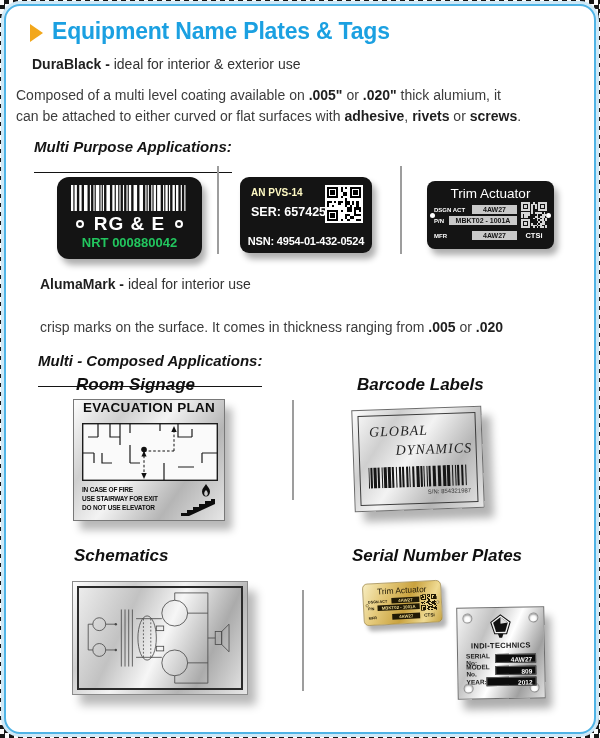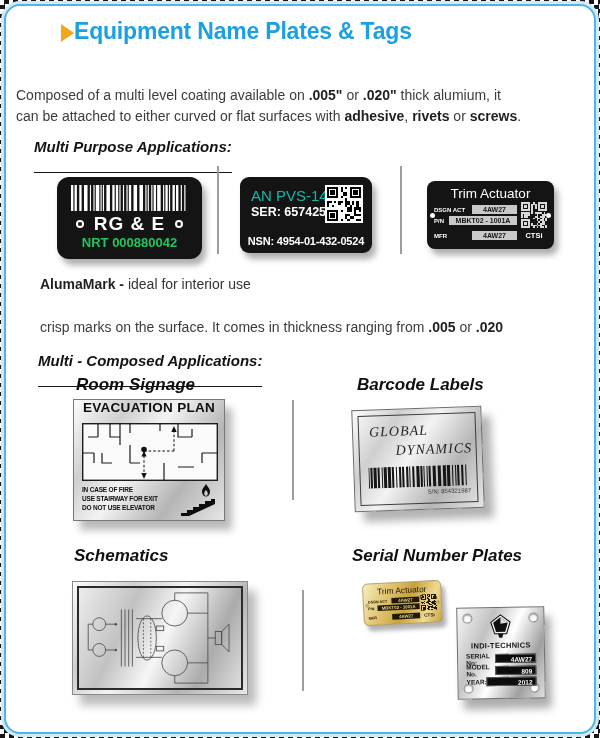--- a/index.html
+++ b/index.html
@@ -7,21 +7,21 @@
   body {
     font-family:"Liberation Sans", sans-serif;
     background:repeating-conic-gradient(#161616 0% 25%, #fbfbfb 0% 50%) 0 0 / 9px 9px;
   }
   .stage { position:relative; width:600px; height:738px; }
   .card {
     position:absolute; inset:4px; border-radius:16px; background:#fff;
     border:2px solid #4fb4e6; box-shadow:0 0 0 3px #cfe9f7;
   }
   
-  .header { position:absolute; left:30px; top:18px; display:flex; align-items:center; gap:0;margin-left:31px; }
+  .header { position:absolute; left:30px; top:18px; display:flex; align-items:center; gap:9px; }
   .bullet { width:0; height:0; border-left:13px solid #f2a71b; border-top:9px solid transparent; border-bottom:9px solid transparent; margin-top:2px; }
   .title { font-size:23px; font-weight:bold; color:#1ba0e1; letter-spacing:-0.2px; }
   
   .prod-line { position:absolute; font-size:14px; color:#333; }
   .prod-line .b { font-weight:bold; color:#1f1f1f; }
   .db-line { left:32px; top:56px; }
   .am-line { left:40px; top:276px; }
   .para { position:absolute; width:530px; font-size:14px; line-height:21px; color:#3c3c3c; }
   .para b { color:#1f1f1f; }
   .db-para { left:16px; top:85px; }
@@ -45,21 +45,21 @@
   .d4 { left:302px; top:590px; height:101px; }
   
   .plate { position:absolute; background:#141414; box-shadow:4px 6px 6px rgba(0,0,0,0.32); }
   .plate-rge { left:57px; top:177px; width:145px; height:82px; border-radius:12px; }
   .rge-barcode { width:118px; height:26px; margin:8px auto 0; color:#fff; }
   .rge-name-row { display:flex; justify-content:center; align-items:center; gap:10px; margin-top:2px; height:22px;text-align:center; }
   .ring-hole { width:8px; height:8px; border-radius:50%; border:2.5px solid #fff; }
   .rge-company { color:#fff; font-weight:bold; font-size:19px; letter-spacing:1px; }
   .rge-serial { color:#22c55e; text-align:center; font-weight:bold; font-size:13px; }
   .plate-anpvs { left:240px; top:177px; width:132px; height:76px; border-radius:9px; }
-  .anpvs-model { position:absolute; left:11px; top:10px; color:#14b8a6; font-weight:normal; font-size:15px; }
+  .anpvs-model { position:absolute; left:11px; top:10px; color:#fef9c3; font-weight:bold; font-size:10px; }
   .anpvs-serial { position:absolute; left:11px; top:28px; color:#fff; font-weight:bold; font-size:12.5px; }
   .anpvs-qr { position:absolute; right:9px; top:8px; width:38px; height:38px; background:#fff; padding:2px; color:#000; }
   .anpvs-nsn { position:absolute; bottom:6px; left:0; width:100%; text-align:center; color:#fff; font-weight:bold; font-size:11px; letter-spacing:-0.2px; }
   
   .trim-plate { position:absolute; width:127px; height:68px; border-radius:8px; }
   .trim-plate.black { left:427px; top:181px; background:#141414; box-shadow:4px 6px 6px rgba(0,0,0,0.32); }
   .tp-title { text-align:center; margin-top:5px; font-size:13.5px; }
   .tp-label { position:absolute; font-size:6px; font-weight:bold; }
   .tp-value { position:absolute; height:9px; line-height:9px; font-size:7px; font-weight:bold; text-align:center; }
   .tl1 { left:7px; top:26px; } .tv1 { left:45px; top:24px; width:45px; }
@@ -122,20 +122,23 @@
 <body>
 
 <div class="stage">
   <div class="card"></div>
 
   <div class="header">
     <span class="bullet"></span>
     <h1 class="title">Equipment Name Plates &amp; Tags</h1>
   </div>
 
+  <div class="prod-line db-line">
+    <span class="b">DuraBlack -</span><span> ideal for interior &amp; exterior use</span>
+  </div>
   <p class="para db-para">
     <span>Composed of a multi level coating available on </span><b>.005"</b><span> or </span><b>.020"</b><span> thick alumium, it</span><br>
     <span>can be attached to either curved or flat surfaces with </span><b>adhesive</b><span>, </span><b>rivets</b><span> or </span><b>screws</b><span>.</span>
   </p>
   <div class="apps-heading apps1">Multi Purpose Applications:</div>
 
   <div class="plate plate-rge">
     <div class="rge-barcode js-barcode">
         <svg viewBox="0 0 100 20" width="100%" height="100%" preserveAspectRatio="none" fill="currentColor">
           <rect x="0" y="0" width="2" height="20"></rect>

